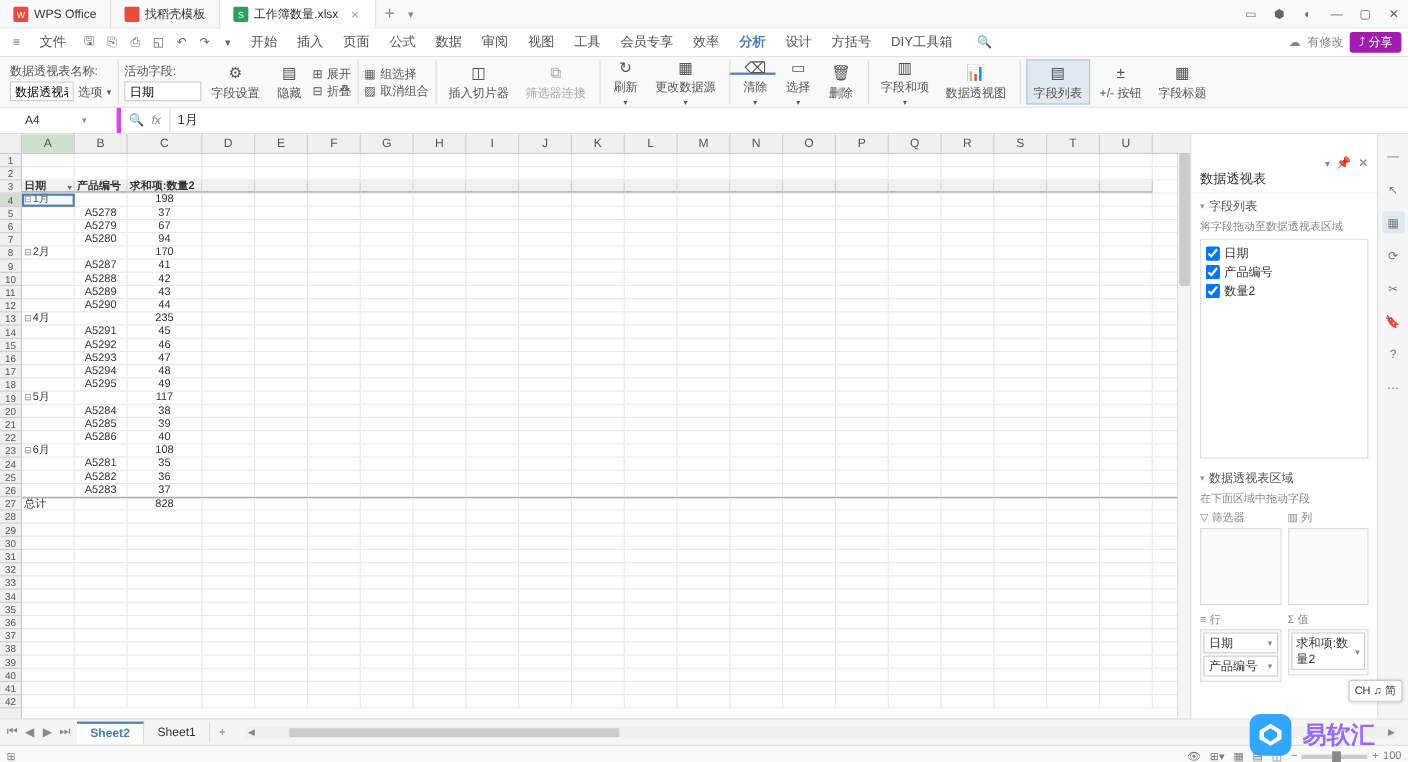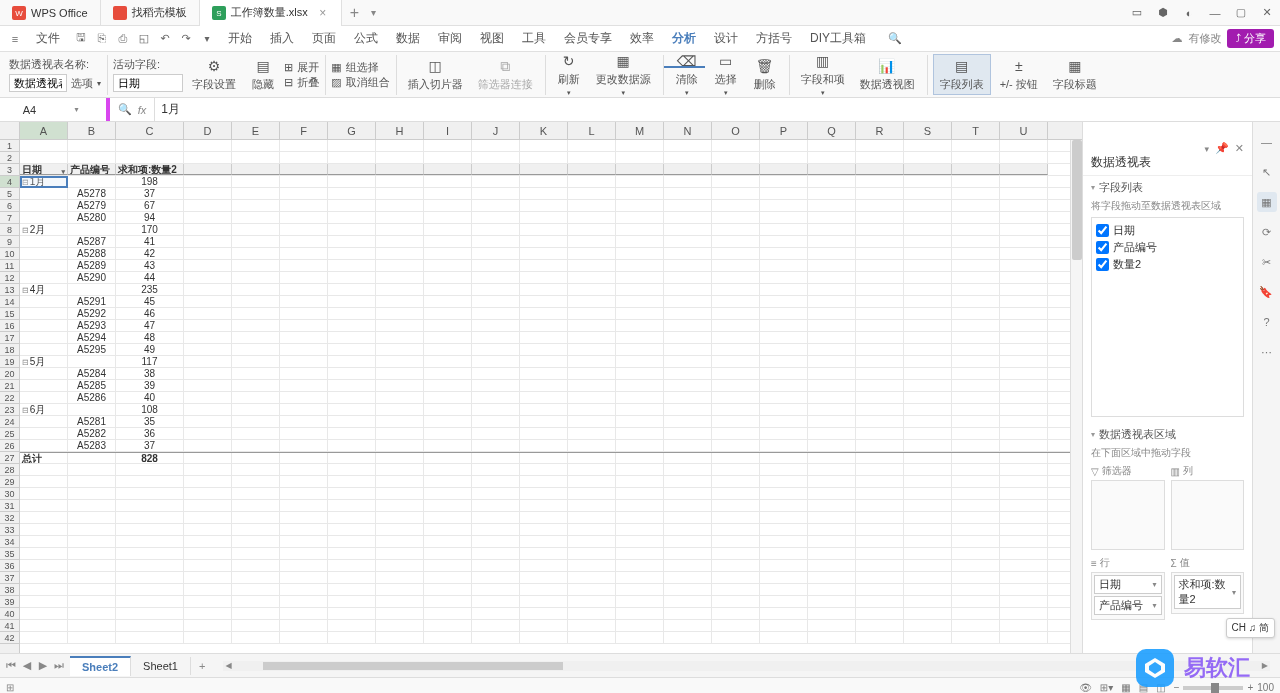--- a/index.html
+++ b/index.html
@@ -52,21 +52,21 @@
 .row-headers { width: 20px; background: #f0f0f0; border-right: 1px solid #ccc; }
 .rh { height: 12px; border-bottom: 1px solid #ccc; text-align: center; font-size: 9px; color: #555; line-height: 12px; cursor: pointer; }
 .rh.sel { background: #d0e0d0; }
 .cells { flex: 1; position: relative; overflow: hidden; }
 .scrollbar-v { width: 12px; background: #f5f5f5; border-left: 1px solid #ddd; position: relative; }
 .scrollbar-v .handle { position: absolute; top: 0; width: 10px; left: 1px; height: 120px; background: #ccc; border-radius: 2px; }
 .row { display: flex; height: 12px; border-bottom: 1px solid #e8e8e8; }
 .cell { width: 48px; border-right: 1px solid #e8e8e8; font-size: 10px; padding: 0 2px; overflow: hidden; white-space: nowrap; line-height: 12px; }
 .cell.wide { width: 68px; }
 .cell.r { text-align: center; }
-.cell.b { font-weight: bold; }
+.cell.b { font-weight: normal; }
 .row.hdr .cell { background: #f0f0f0; font-weight: bold; border-right: 1px solid #ccc; border-bottom: 1px solid #999; }
 .sel-cell { border: 2px solid #4a7ebb; position: absolute; background: rgba(200,220,240,.2); pointer-events: none; }
 .filter-dd { font-size: 7px; color: #666; float: right; margin-top: 2px; }
 .group-mark { font-size: 8px; color: #888; margin-right: 1px; }
 
 
 .pivot-panel { width: 170px; background: #fff; border-left: 1px solid #ddd; display: flex; flex-direction: column; font-size: 11px; }
 .pp-hdr { display: flex; align-items: center; padding: 4px 8px; border-bottom: 1px solid #eee; }
 .pp-hdr span:first-child { flex: 1; font-size: 12px; margin-top: 28px; }
 .pp-title { padding: 4px 8px; color: #555; display: flex; align-items: center; gap: 4px; }

